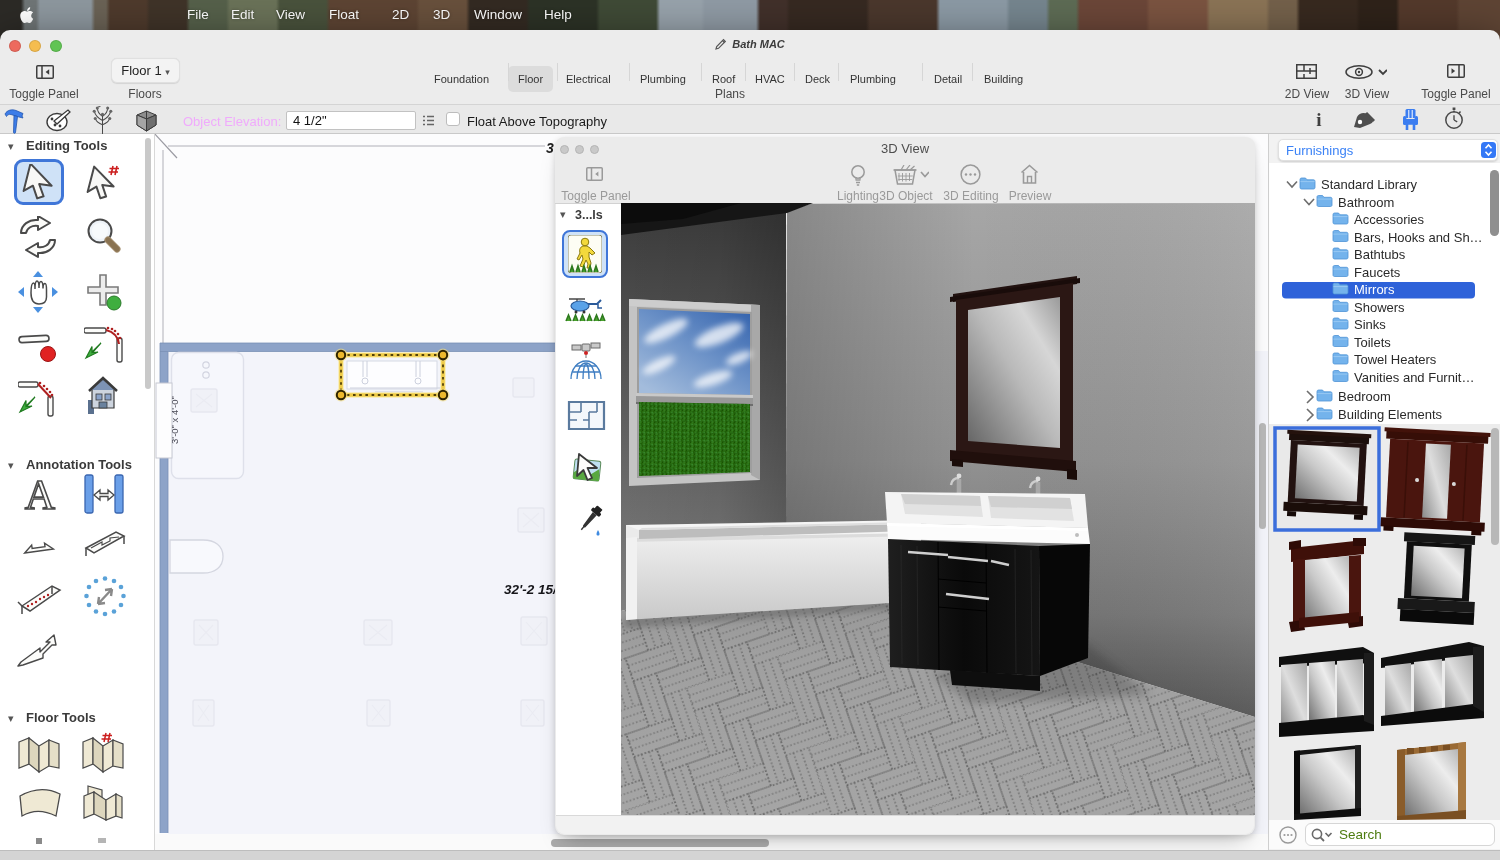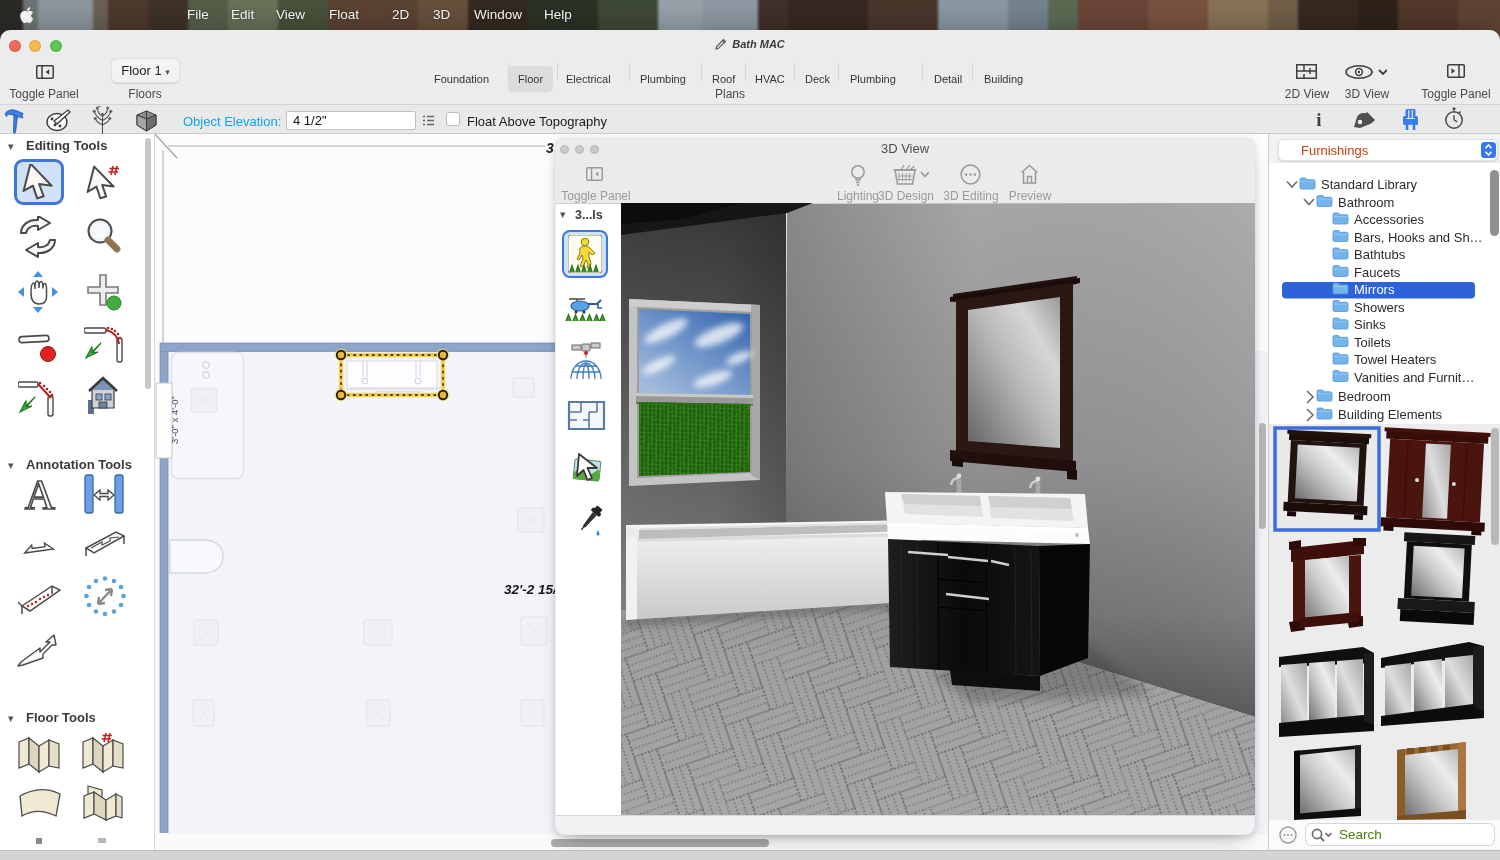--- a/index.html
+++ b/index.html
@@ -116,21 +116,21 @@
       <path d="M12 .8 V13.2" stroke="#3e3e3e" stroke-width="1.5"></path>
       <path d="M4.5 4.2 L8.1 7 4.5 9.8z" fill="#3e3e3e"></path>
     </svg>
   <div class="tbarlabel" style="left:1413px;top:57px;width:86px;text-align:center">Toggle Panel</div>
 </div>
 <div id="toolbar-div" class="abs"></div>
 <div id="optbar" class="abs"></div>
 <div id="optbar-div" class="abs"></div>
 
 <div class="abs" style="left:0;top:30px;width:1500px;height:0;">
-  <div class="abs" style="left:183px;top:84px;font-size:13px;color:#0ea5e9">Object Elevation:</div>
+  <div class="abs" style="left:183px;top:84px;font-size:13px;color:#f0abfc">Object Elevation:</div>
   <div class="abs" style="left:286px;top:81px;width:130px;height:19px;background:#fff;border:1px solid #c2c2c2;border-radius:2px;font-size:13px;color:#111;padding:1px 6px">4 1/2"</div>
   <svg class="abs" style="left:422px;top:84px" width="13" height="13" viewBox="0 0 13 13">
       <path d="M1 2.5h2 M5 2.5h7 M1 6.5h2 M5 6.5h7 M1 10.5h2 M5 10.5h7" stroke="#666" stroke-width="1.4"></path>
     </svg>
   <div class="abs" style="left:446px;top:82px;width:14px;height:14px;background:#fff;border:1px solid #bdbdbd;border-radius:3px"></div>
   <div class="abs" style="left:467px;top:84px;font-size:13px;color:#1a1a1a">Float Above Topography</div>
 
   <svg class="abs" style="left:3px;top:78px" width="24" height="26" viewBox="0 0 24 26">
       <g fill="#3d7de8" stroke="#2357b0" stroke-width="0.8">
         <path d="M2 6 C4 2 9 1 13 2.5 L20 5.5 19 8 20 10 16 9 8 6.5 C6 6 4 7 3.5 8.5z"></path>
@@ -454,21 +454,21 @@
     </g>
   </g>
 
   <rect x="0" y="700" width="1113" height="16" fill="#fafafa"></rect>
   <rect x="396" y="705" width="218" height="8" rx="4" fill="#ababab"></rect>
   <rect x="1104" y="289" width="7" height="106" rx="3.5" fill="#b8b8b8"></rect>
 </svg>
 </div>
 <div id="library" class="abs">
 
-  <div class="abs" style="left:9px;top:5px;width:220px;height:22px;background:#fff;border:1px solid #e0e0e0;border-radius:5px;box-shadow:0 1px 2px rgba(0,0,0,.15);font-size:13px;color:#c2410c;line-height:21px;padding-left:22px">Furnishings</div>
+  <div class="abs" style="left:9px;top:5px;width:220px;height:22px;background:#fff;border:1px solid #e0e0e0;border-radius:5px;box-shadow:0 1px 2px rgba(0,0,0,.15);font-size:13px;color:#3b82f6;line-height:21px;padding-left:7px">Furnishings</div>
   <svg class="abs" style="left:212px;top:8px" width="15" height="16" viewBox="0 0 15 16">
       <rect width="15" height="16" rx="3.5" fill="#3478f6"></rect>
       <path d="M4.5 6.2 L7.5 3 10.5 6.2 M4.5 9.8 L7.5 13 10.5 9.8" fill="none" stroke="#fff" stroke-width="1.6"></path>
     </svg>
 
   <div class="abs" style="left:0;top:29px;width:232px;height:261px;background:#fff"></div>
   <div class="abs" id="tree" style="left:0;top:29px;width:232px;height:207px">
     <svg class="abs" style="left:0;top:0" width="232" height="261" viewBox="0 0 232 261">
       <defs>
         <g id="folder">
@@ -652,21 +652,21 @@
       <path d="M6 13 v2.5 M10 13 v2.5" stroke="#9a9a9a" stroke-width="1.3"></path>
     </svg>
   <div class="graylabel" style="left:273px;top:52px;width:60px;text-align:center">Lighting</div>
   <svg class="abs" style="left:338px;top:28px" width="36" height="20" viewBox="0 0 36 20">
       <path d="M2 5 L4.5 19 H19.5 L22 5z" fill="none" stroke="#9a9a9a" stroke-width="1.5"></path>
       <path d="M0.5 5 H23.5" stroke="#9a9a9a" stroke-width="1.5"></path>
       <path d="M6 8 v8 M9.5 8 v8.5 M13 8 v8.5 M16.5 8 v8 M4.8 11 h15 M5.3 14.5 h14" stroke="#9a9a9a" stroke-width="0.9"></path>
       <path d="M8 5 L11 0 M13 5 L17 0 M17 5 L21.5 1" stroke="#9a9a9a" stroke-width="1.2"></path>
       <path d="M28 7 l4 4.5 4-4.5" fill="none" stroke="#9a9a9a" stroke-width="1.7"></path>
     </svg>
-  <div class="graylabel" style="left:320px;top:52px;width:62px;text-align:center">3D Design</div>
+  <div class="graylabel" style="left:320px;top:52px;width:62px;text-align:center">3D Object</div>
   <svg class="abs" style="left:405px;top:27px" width="21" height="21" viewBox="0 0 21 21">
       <circle cx="10.5" cy="10.5" r="9.4" fill="none" stroke="#9a9a9a" stroke-width="1.5"></circle>
       <circle cx="6" cy="10.5" r="1.2" fill="#9a9a9a"></circle>
       <circle cx="10.5" cy="10.5" r="1.2" fill="#9a9a9a"></circle>
       <circle cx="15" cy="10.5" r="1.2" fill="#9a9a9a"></circle>
     </svg>
   <div class="graylabel" style="left:376px;top:52px;width:80px;text-align:center">3D Editing</div>
   <svg class="abs" style="left:464px;top:27px" width="21" height="20" viewBox="0 0 21 20">
       <path d="M2.5 8.5 L10.5 1.5 18.5 8.5" fill="none" stroke="#9a9a9a" stroke-width="1.6"></path>
       <path d="M4.5 8 V19 H16.5 V8" fill="none" stroke="#9a9a9a" stroke-width="1.6"></path>

